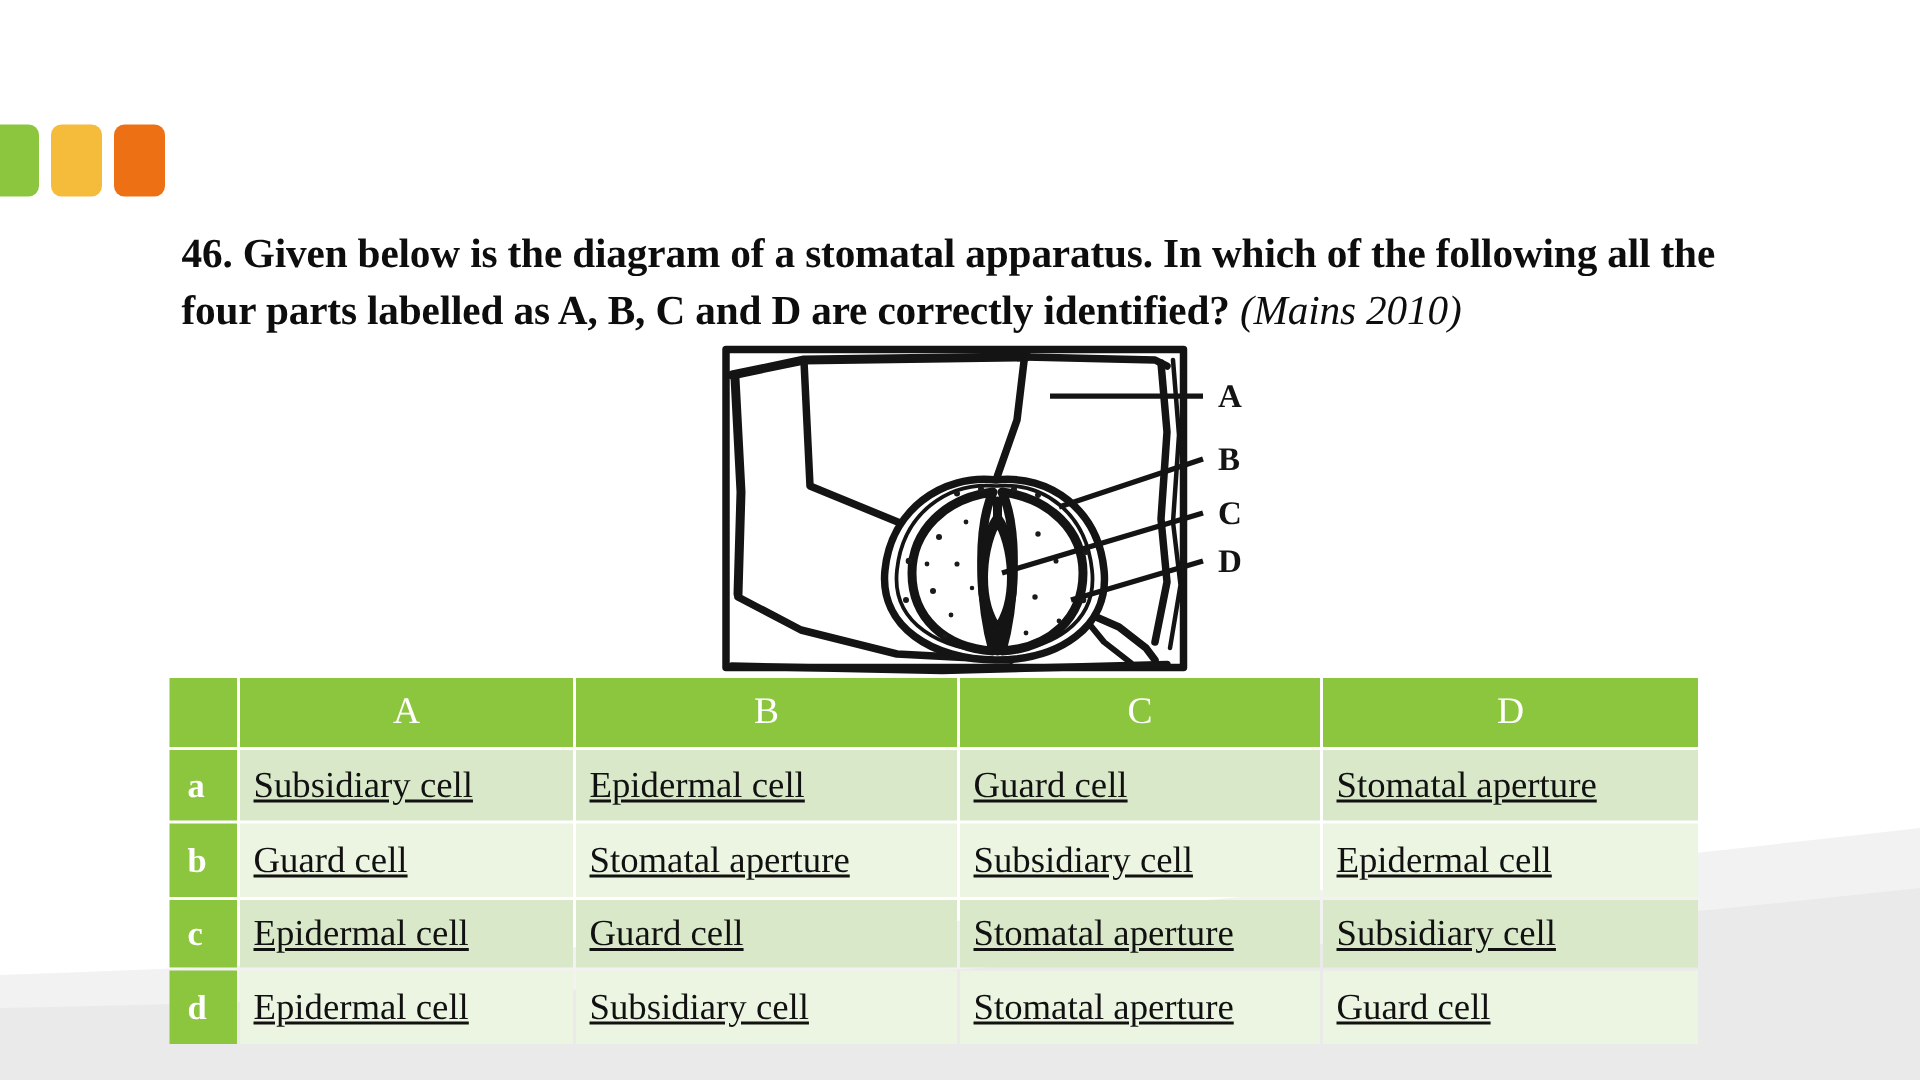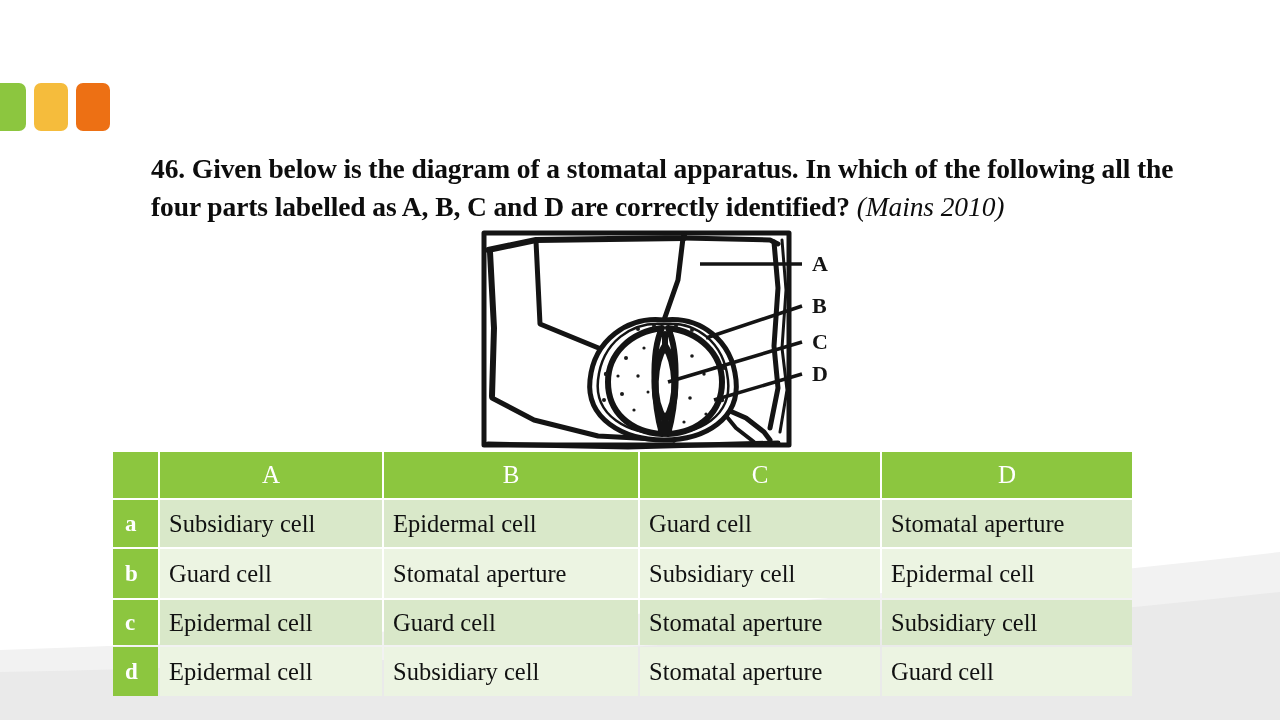--- a/index.html
+++ b/index.html
@@ -44,21 +44,20 @@
     position: absolute;
     left: 121px;
     top: 150px;
     width: 1070px;
     font-size: 27.5px;
     line-height: 38px;
     font-weight: bold;
     color: #0d0d0d;
     letter-spacing: -0.1px;
     z-index: 3;
-    margin-left: 30px;
   }
   .question .src {
     font-weight: normal;
     font-style: italic;
   }
 
   
   .figure {
     position: absolute;
     left: 478px;
@@ -112,20 +111,21 @@
     font-size: 23px;
     text-align: left;
     padding-left: 12px;
     font-weight: bold;
   }
   td.data-cell {
     font-size: 24.5px;
     color: #111111;
     padding-left: 9px;
     text-align: left;
+    text-decoration: underline;
   }
 
   tr.row-shade td.data-cell { background: #d9e8c9; }
   tr.row-light td.data-cell { background: #ecf4e2; }
 
   tr.r-a td { height: 47px; }
   tr.r-b td { height: 49px; }
   tr.r-c td { height: 45px; }
   tr.r-d td { height: 49px; }
 </style>

